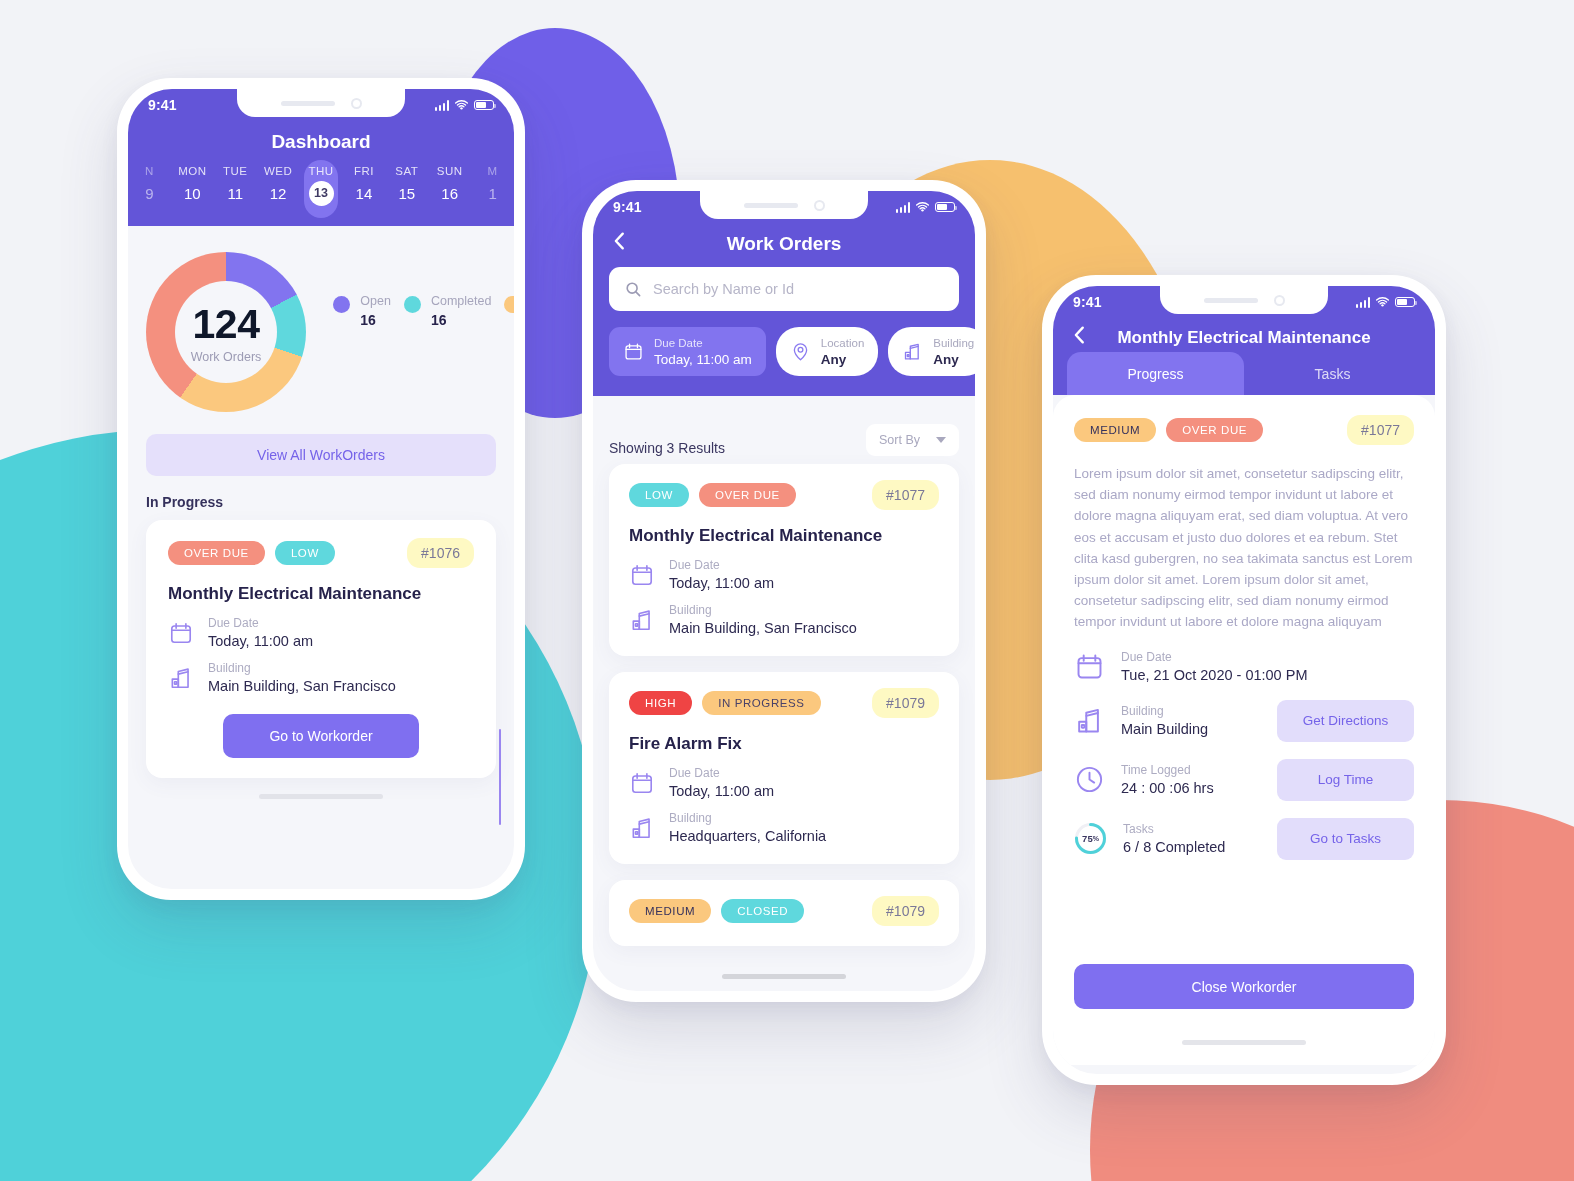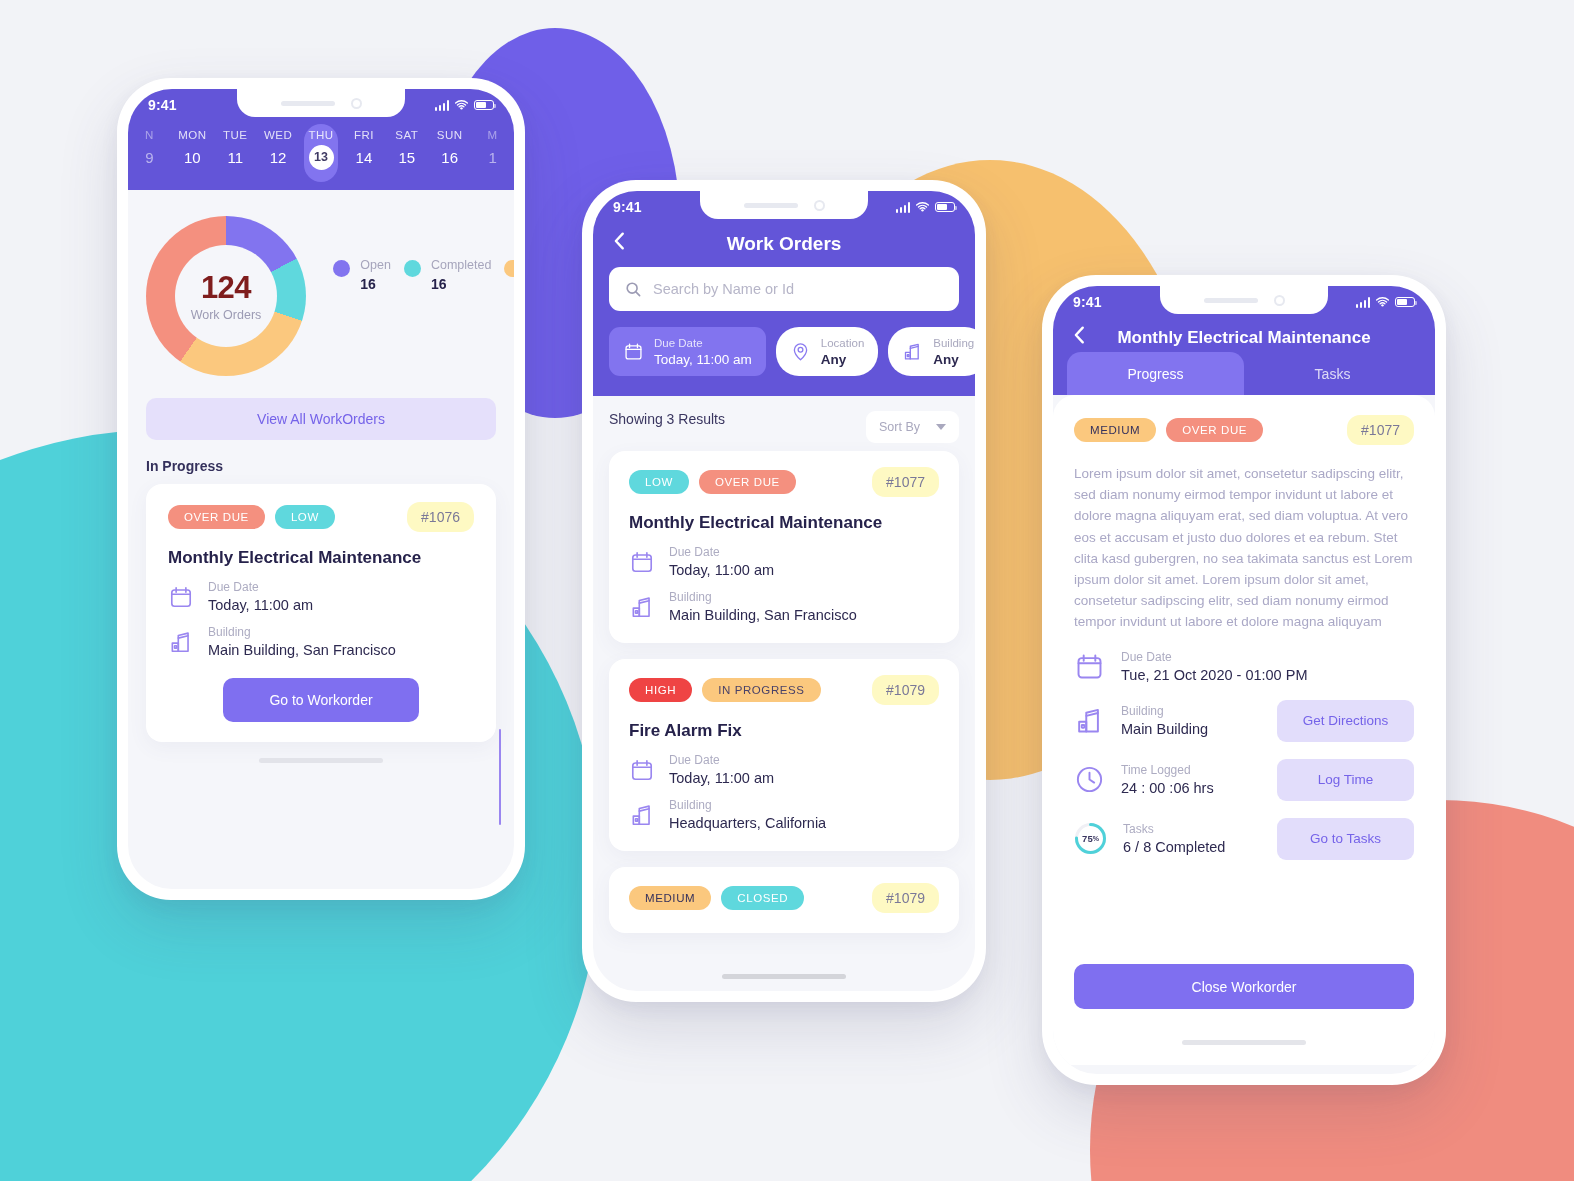--- a/index.html
+++ b/index.html
@@ -92,21 +92,21 @@
   .sheet1 { background: #f5f6fa; border-top-left-radius: 26px;
             border-top-right-radius: 26px; padding: 16px 18px 0; }
 
   .chartrow { display: flex; align-items: center; padding: 10px 0 6px; }
   .donut { width: 160px; height: 160px; position: relative; flex: none; }
   .donut .hole {
     position: absolute; left: 50%; top: 50%; transform: translate(-50%,-50%);
     width: 102px; height: 102px; border-radius: 50%; background: #f5f6fa;
     display: flex; flex-direction: column; align-items: center; justify-content: center;
   }
-  .donut .big { font-size: 31px; font-weight: bold; color: #7f1d1d; letter-spacing: -.5px; }
+  .donut .big { font-size: 41px; font-weight: bold; color: #0f172a; letter-spacing: -.5px; }
   .donut .sub { font-size: 12.5px; color: #9c9bb4; margin-top: 2px; }
   .legend { display: flex; margin-left: 12px; position: relative; }
   .legend .vline { width: 1.5px; background: #c9c9dd; margin: 38px 14px 38px 0;
                    border-radius: 1px; }
   .legcol { display: flex; flex-direction: row; gap: 13px; }
   .legitem { display: flex; align-items: flex-start; gap: 10px; }
   .dot { width: 17px; height: 17px; border-radius: 50%; flex: none; margin-top: 2px; }
   .leg-lab { font-size: 12.5px; color: #a6a5bc; line-height: 1.2; }
   .leg-val { font-size: 14px; font-weight: bold; color: #26224b; margin-top: 3px; }
 
@@ -165,21 +165,21 @@
   .chip.off { background: #fff; border-radius: 23px; }
   .chip .cic { width: 21px; height: 21px; flex: none; }
   .chip.on .cic { color: #fff; }
   .chip.off .cic { color: #8b7bf0; }
   .chip .clab { font-size: 11.5px; line-height: 1.25; }
   .chip.on .clab { color: rgba(255,255,255,.8); }
   .chip.off .clab { color: #a9a8be; }
   .chip .cval { font-size: 13.5px; font-weight: bold; margin-top: 2px; }
   .chip.on .cval { color: #fff; font-weight: normal; }
   .chip.off .cval { color: #2d2950; }
-  .listbar { display: flex; align-items: flex-start; padding: 15px 16px 8px; }
+  .listbar { display: flex; align-items: flex-end; padding: 28px 16px 8px; }
   .showing { font-size: 14px; color: #3a3660; }
   .sortby { margin-left: auto; background: #fff; border-radius: 9px; height: 32px;
             display: flex; align-items: center; gap: 16px; padding: 0 13px;
             font-size: 12.5px; color: #a9a8be; }
   .caret { width: 0; height: 0; border-left: 5px solid transparent;
            border-right: 5px solid transparent; border-top: 6px solid #a9a8be; }
   .scroll2 { padding: 0 16px; }
   .scroll2 .wcard { padding: 16px 20px 20px; margin-bottom: 16px; }
   .homebar2 { position: absolute; left: 50%; transform: translateX(-50%);
               bottom: 12px; width: 124px; height: 5px; border-radius: 3px;
@@ -241,20 +241,21 @@
             <path d="M8 10.4a1.3 1.3 0 1 0 0-2.6 1.3 1.3 0 0 0 0 2.6z" fill="#fff"></path>
             <path d="M3.6 5.4a6.6 6.6 0 0 1 8.8 0" stroke="#fff" stroke-width="1.5" fill="none" stroke-linecap="round"></path>
             <path d="M5.4 7.4a4 4 0 0 1 5.2 0" stroke="#fff" stroke-width="1.5" fill="none" stroke-linecap="round"></path>
             <path d="M1.6 3.3a9.6 9.6 0 0 1 12.8 0" stroke="#fff" stroke-width="1.5" fill="none" stroke-linecap="round"></path>
           </svg>
           <span class="batt">
               <span></span>
             </span>
         </span>
       </div>
+      <div class="page-title">Dashboard</div>
       <div class="weekstrip" id="week-strip">
           <div class="day edge">
             <div class="dow">N</div>
             <div class="num">9</div>
           </div>
           <div class="day">
             <div class="dow">MON</div>
             <div class="num">10</div>
           </div>
           <div class="day">

